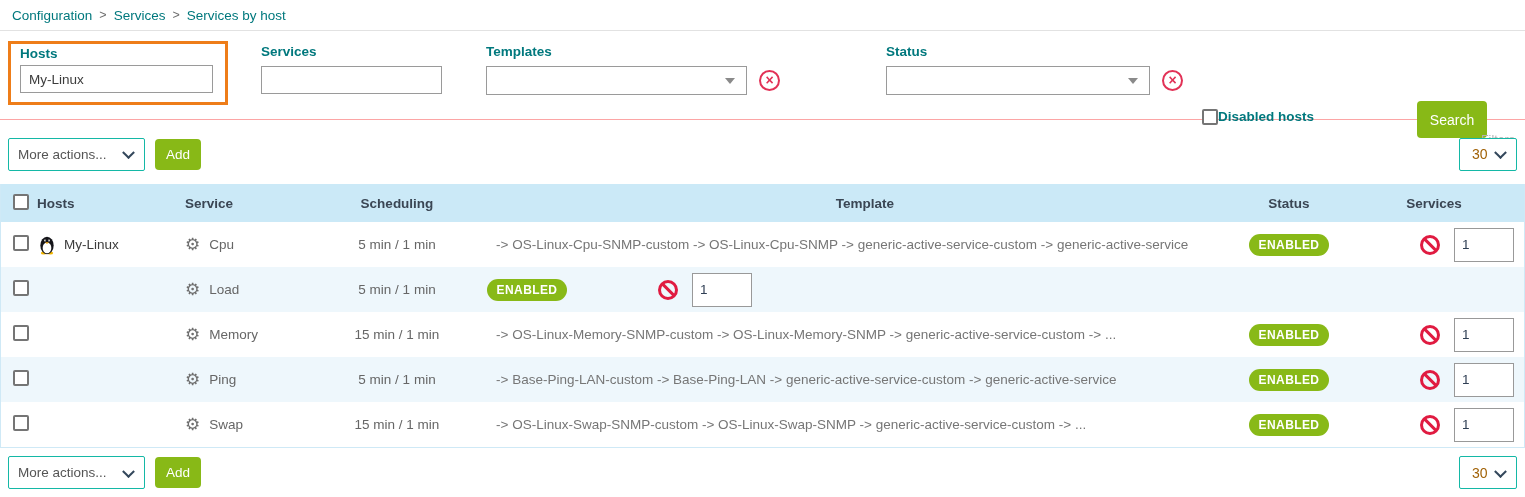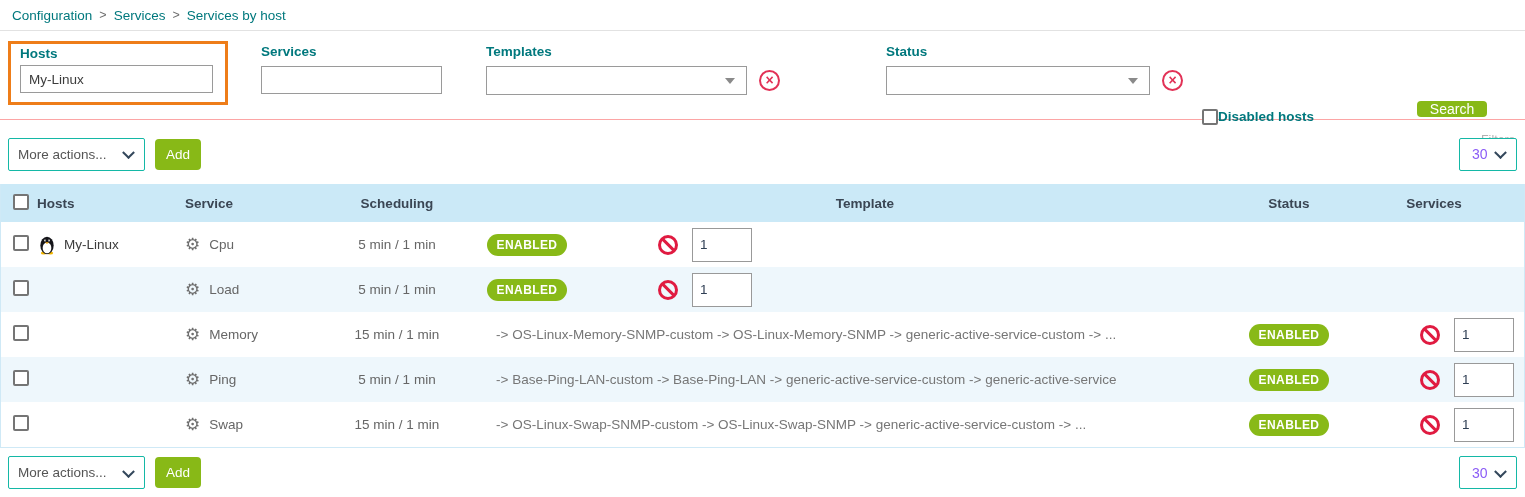--- a/index.html
+++ b/index.html
@@ -41,37 +41,37 @@
   .circle-x::after { content: "\00d7"; margin-top: -1px; }
 
   .disabled-group { position: absolute; left: 1202px; top: 78px; display: flex; align-items: flex-start; }
   .disabled-group label { color: #00787d; font-weight: bold; font-size: 13.5px; cursor: pointer; }
 
   input[type="checkbox"] { appearance: none; -webkit-appearance: none; width: 16px; height: 16px;
     border: 2px solid #757575; border-radius: 2px; background: #fff; cursor: pointer; flex: none; }
 
   .btn-green { background: #88b917; color: #fff; border: none; border-radius: 4px;
     font-size: 14px; font-family: "Liberation Sans", sans-serif; cursor: pointer; }
-  .search-btn { position: absolute; left: 1417px; top: 70px; width: 70px; height: 16px; }
+  .search-btn { position: absolute; left: 1417px; top: 70px; width: 70px; height: 37px; }
   .filters-caption { position: absolute; right: 10px; top: 102px; color: #b2b2b2; font-size: 12.5px; }
 
   
   .toolbar { display: flex; align-items: center; padding: 0 8px; }
   .toolbar-top { height: 64px; padding-top: 4px; }
   .toolbar-bottom { height: 47px; padding-top: 2px; }
   .selwrap { position: relative; }
   .selwrap::after { content: ""; position: absolute; right: 12px; top: 50%; width: 7px; height: 7px;
     border-right: 2px solid #33475b; border-bottom: 2px solid #33475b;
     transform: translateY(-65%) rotate(45deg); pointer-events: none; }
   .selwrap select { appearance: none; -webkit-appearance: none; border: 1px solid #14b8a6;
     background: #fff; border-radius: 2px; font-family: "Liberation Sans", sans-serif; cursor: pointer; outline: none; }
   .more-actions select { width: 137px; height: 33px; font-size: 13.5px; color: #555; padding: 0 26px 0 9px; }
   .add-btn { width: 46px; height: 31px; margin-left: 10px; font-size: 13.5px; }
   .spacer { flex: 1; }
-  .pagesize select { width: 58px; height: 33px; font-size: 14px; color: #8b5cf6; padding: 0 20px 0 12px; }
+  .pagesize select { width: 58px; height: 33px; font-size: 14px; color: #a16207; padding: 0 20px 0 12px; }
 
   
   .table { border-left: 1px solid #cfe9f6; border-right: 1px solid #cfe9f6; border-bottom: 1px solid #cfe9f6; }
   .tr, .thead { display: flex; align-items: center; }
   .thead { height: 38px; background: #cbe9f7; font-weight: bold; font-size: 13.5px; color: #3a4654; }
   .tr { height: 45px; background: #fff; font-size: 13.5px; }
   .tr.alt { background: #eef7fc; }
 
   .c-check { width: 36px; padding-left: 12px; flex: none; }
   .c-host { width: 140px; flex: none; display: flex; align-items: center; }
@@ -197,20 +197,21 @@
           <polygon points="9.7,8.6 14.3,8.6 12,10.8" fill="#f0a000"></polygon>
         </svg>
         <span class="host-link">My-Linux</span>
       </span>
     </div>
     <div class="c-service">
       <span class="gear"></span>
       <span class="service-name">Cpu</span>
     </div>
     <div class="c-sched">5 min / 1 min</div>
+    <div class="c-template">-&gt; OS-Linux-Cpu-SNMP-custom -&gt; OS-Linux-Cpu-SNMP -&gt; generic-active-service-custom -&gt; generic-active-service</div>
     <div class="c-status">
       <span class="badge">ENABLED</span>
     </div>
     <div class="c-options">
       <span class="ban"></span>
       <input class="opt-input" type="text" value="1" style="">
     </div>
   </div>
 
   <div class="tr alt">

